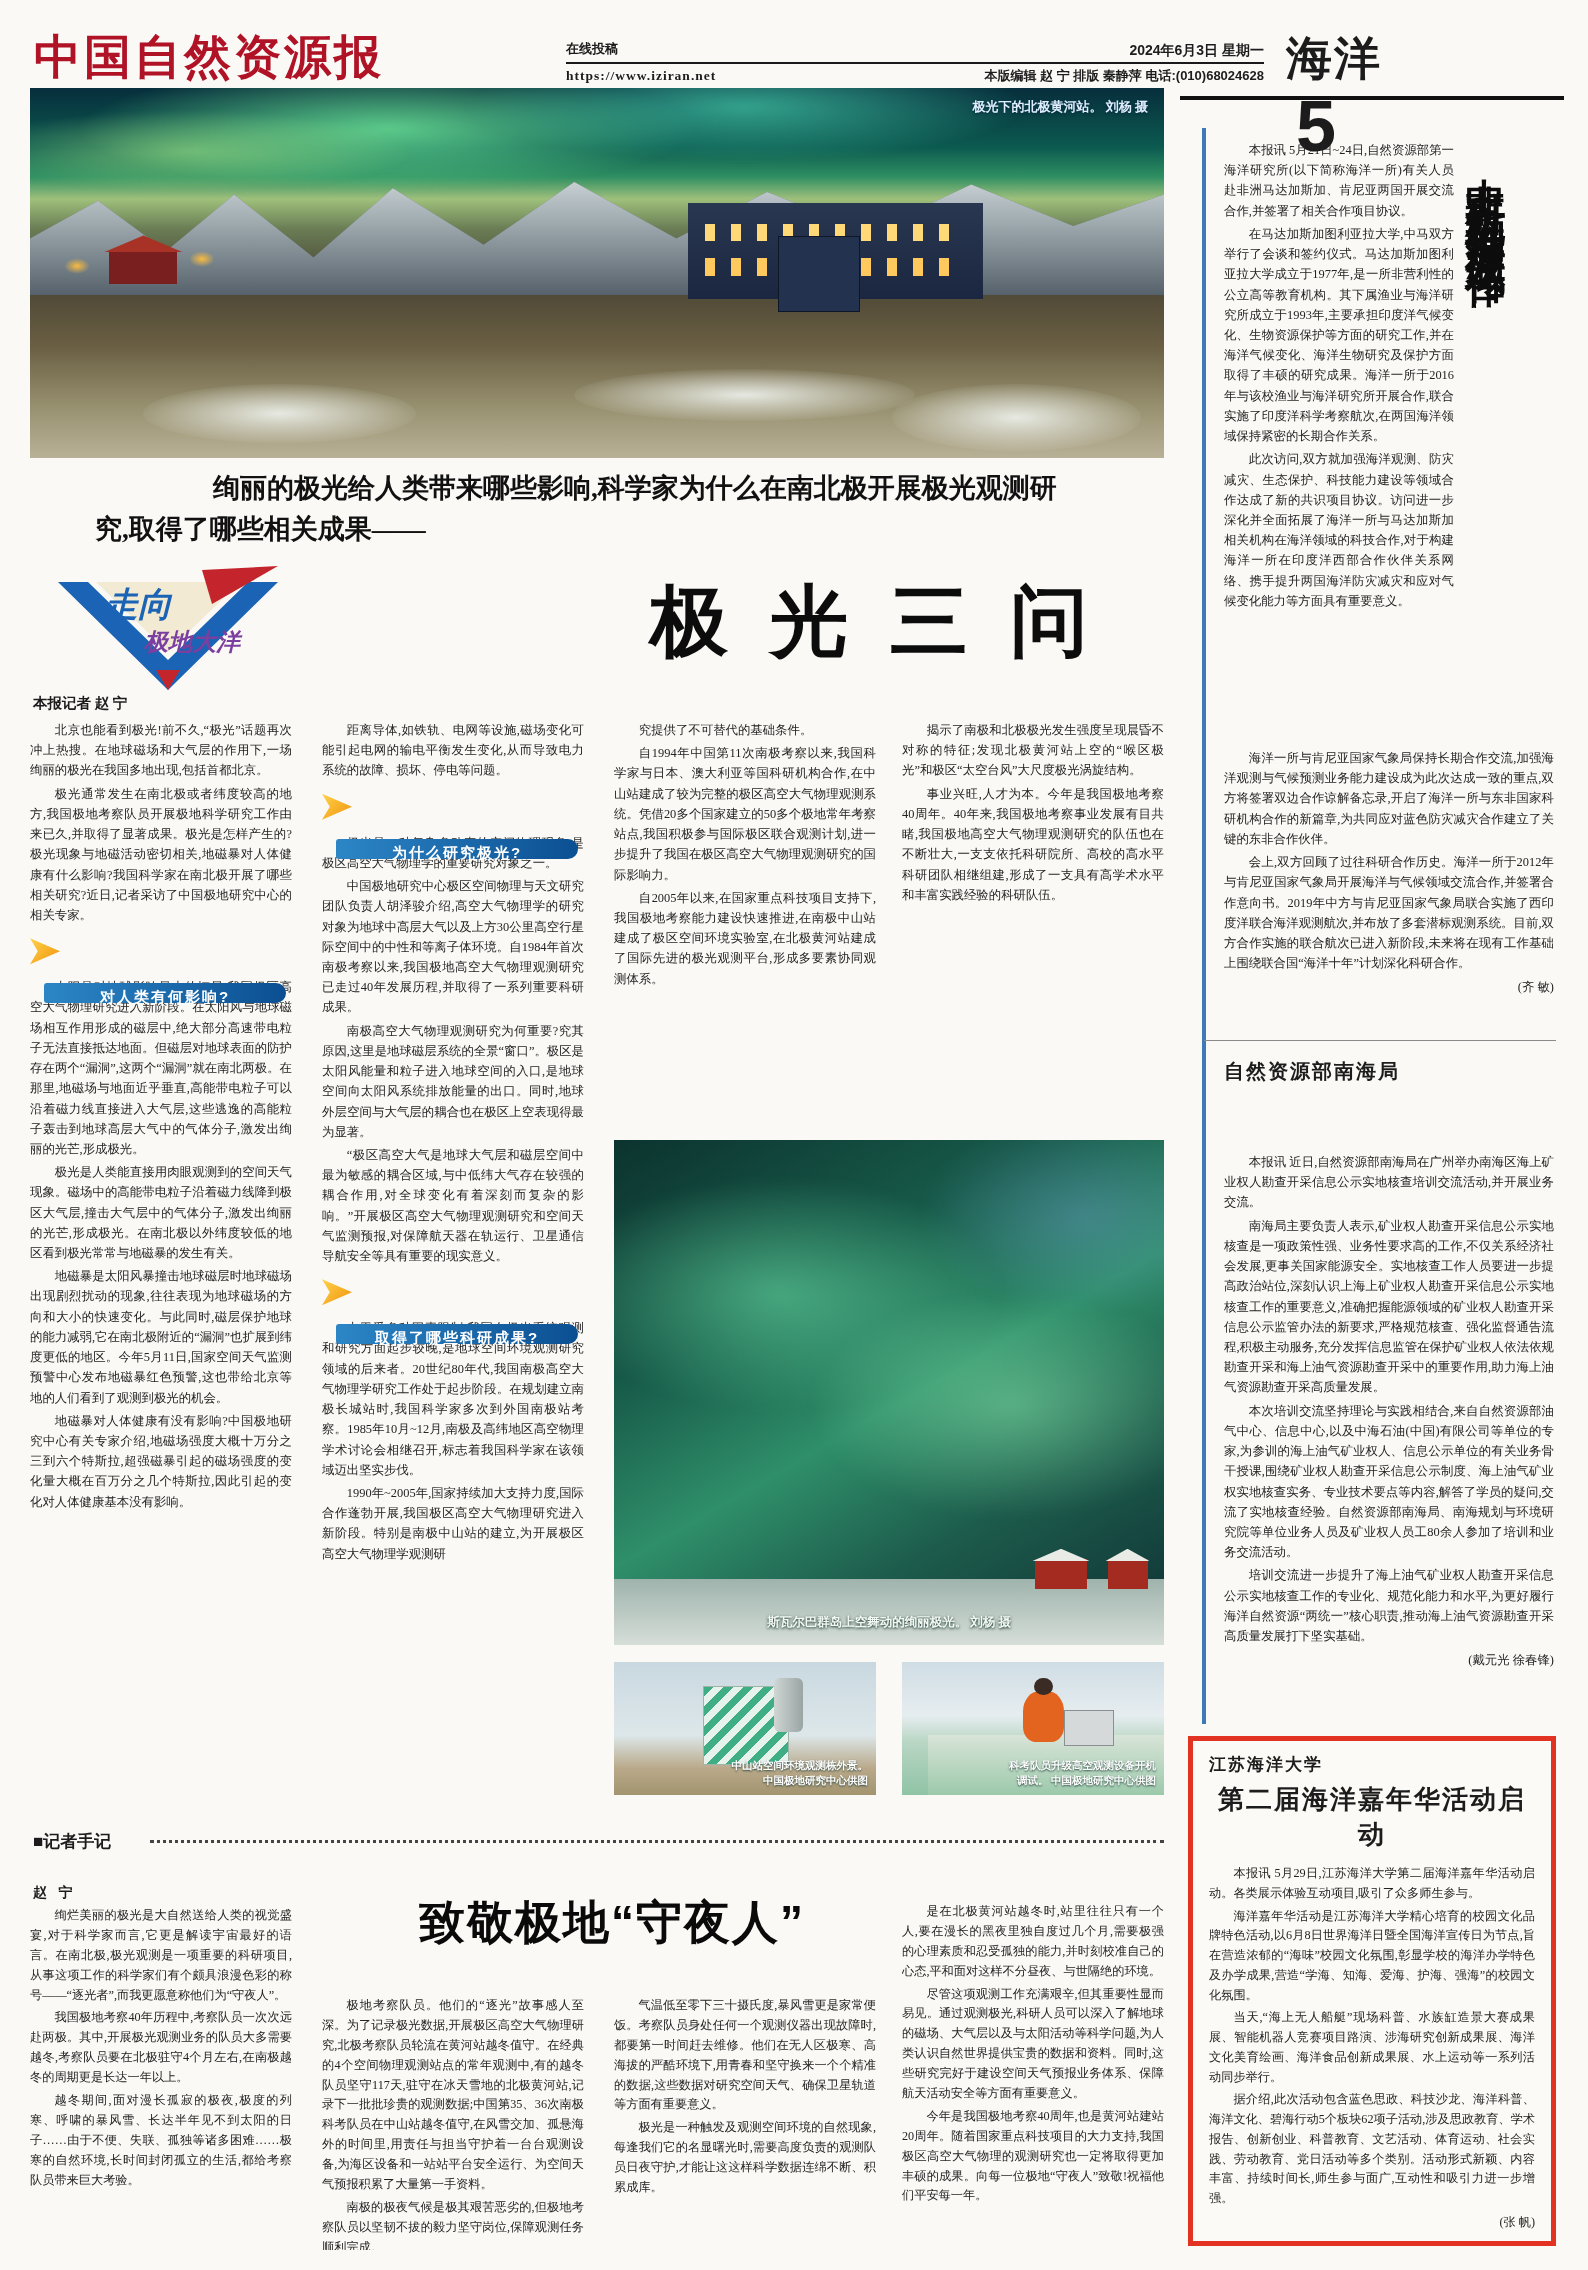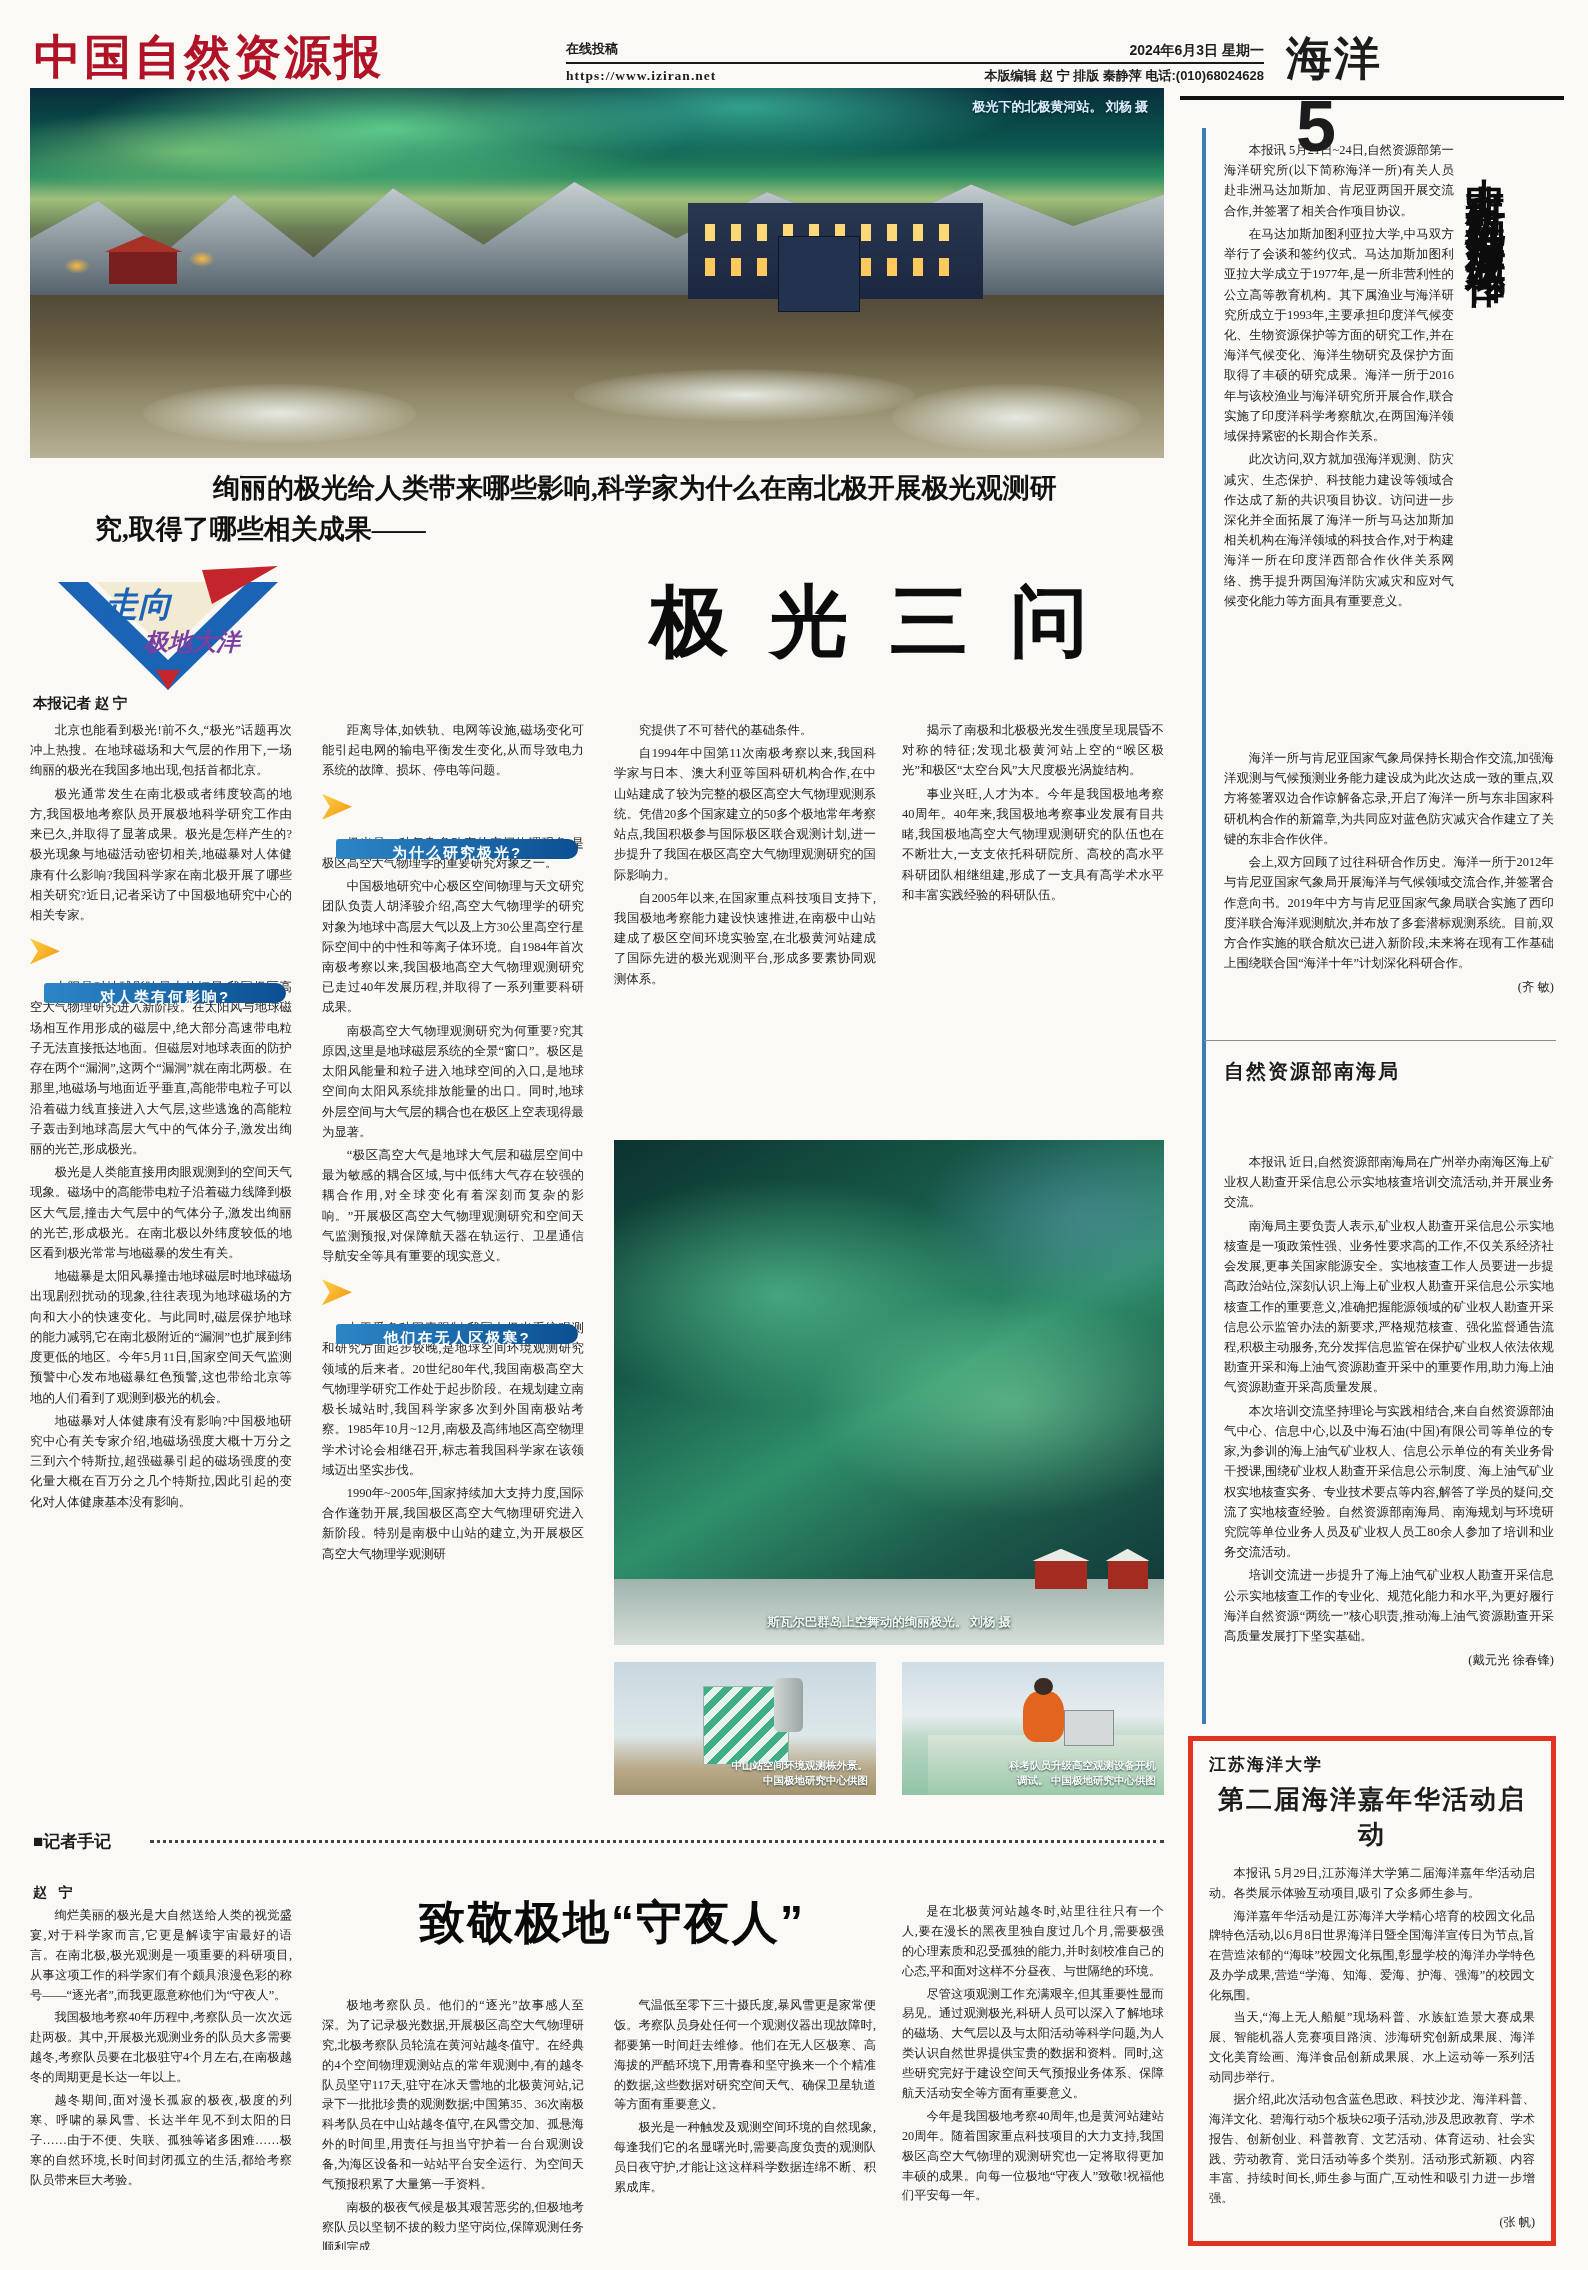--- a/index.html
+++ b/index.html
@@ -161,21 +161,21 @@
       <div class="subhead">
         <span class="arrow"></span>
         <span class="bar">为什么研究极光?</span>
       </div>
       <p class="bp">极光是一种复杂多动态的空间物理现象,是极区高空大气物理学的重要研究对象之一。</p>
       <p class="bp">中国极地研究中心极区空间物理与天文研究团队负责人胡泽骏介绍,高空大气物理学的研究对象为地球中高层大气以及上方30公里高空行星际空间中的中性和等离子体环境。自1984年首次南极考察以来,我国极地高空大气物理观测研究已走过40年发展历程,并取得了一系列重要科研成果。</p>
       <p class="bp">南极高空大气物理观测研究为何重要?究其原因,这里是地球磁层系统的全景“窗口”。极区是太阳风能量和粒子进入地球空间的入口,是地球空间向太阳风系统排放能量的出口。同时,地球外层空间与大气层的耦合也在极区上空表现得最为显著。</p>
       <p class="bp">“极区高空大气是地球大气层和磁层空间中最为敏感的耦合区域,与中低纬大气存在较强的耦合作用,对全球变化有着深刻而复杂的影响。”开展极区高空大气物理观测研究和空间天气监测预报,对保障航天器在轨运行、卫星通信导航安全等具有重要的现实意义。</p>
       <div class="subhead">
         <span class="arrow"></span>
-        <span class="bar">他们在无人区极寒?</span>
+        <span class="bar">取得了哪些科研成果?</span>
       </div>
       <p class="bp">由于受多种因素限制,我国在极光系统观测和研究方面起步较晚,是地球空间环境观测研究领域的后来者。20世纪80年代,我国南极高空大气物理学研究工作处于起步阶段。在规划建立南极长城站时,我国科学家多次到外国南极站考察。1985年10月~12月,南极及高纬地区高空物理学术讨论会相继召开,标志着我国科学家在该领域迈出坚实步伐。</p>
       <p class="bp">1990年~2005年,国家持续加大支持力度,国际合作蓬勃开展,我国极区高空大气物理研究进入新阶段。特别是南极中山站的建立,为开展极区高空大气物理学观测研</p>
     </div>
   <div class="ncol" style="left:614px;top:720px;width:262px;height:412px;">
       <p class="bp">究提供了不可替代的基础条件。</p>
       <p class="bp">自1994年中国第11次南极考察以来,我国科学家与日本、澳大利亚等国科研机构合作,在中山站建成了较为完整的极区高空大气物理观测系统。凭借20多个国家建立的50多个极地常年考察站点,我国积极参与国际极区联合观测计划,进一步提升了我国在极区高空大气物理观测研究的国际影响力。</p>
       <p class="bp">自2005年以来,在国家重点科技项目支持下,我国极地考察能力建设快速推进,在南极中山站建成了极区空间环境实验室,在北极黄河站建成了国际先进的极光观测平台,形成多要素协同观测体系。</p>
     </div>
   <div class="ncol" style="left:902px;top:720px;width:262px;height:412px;">

